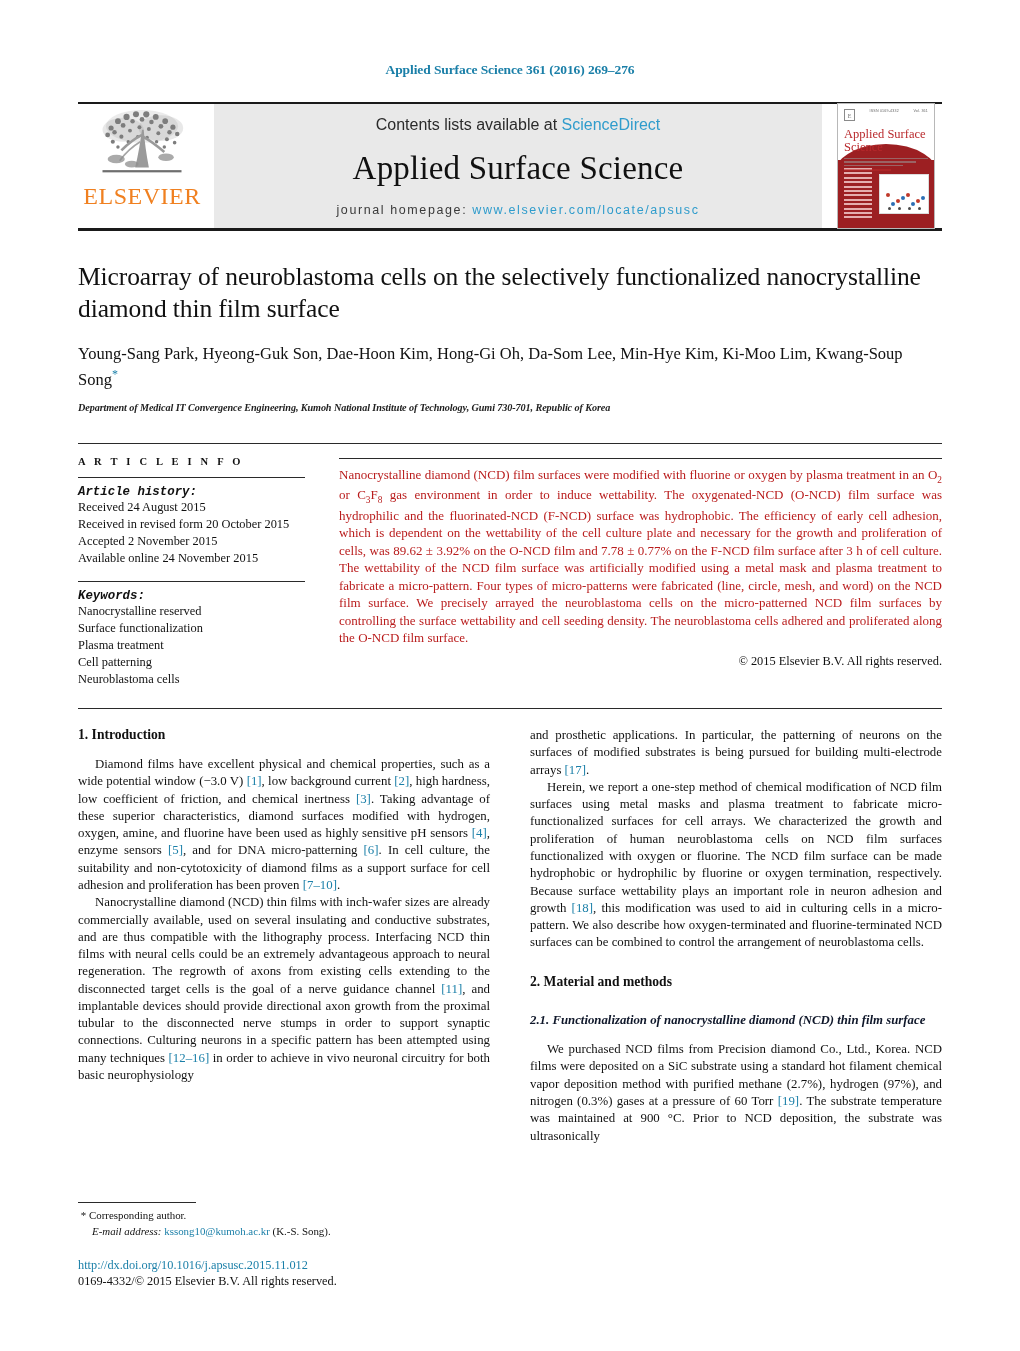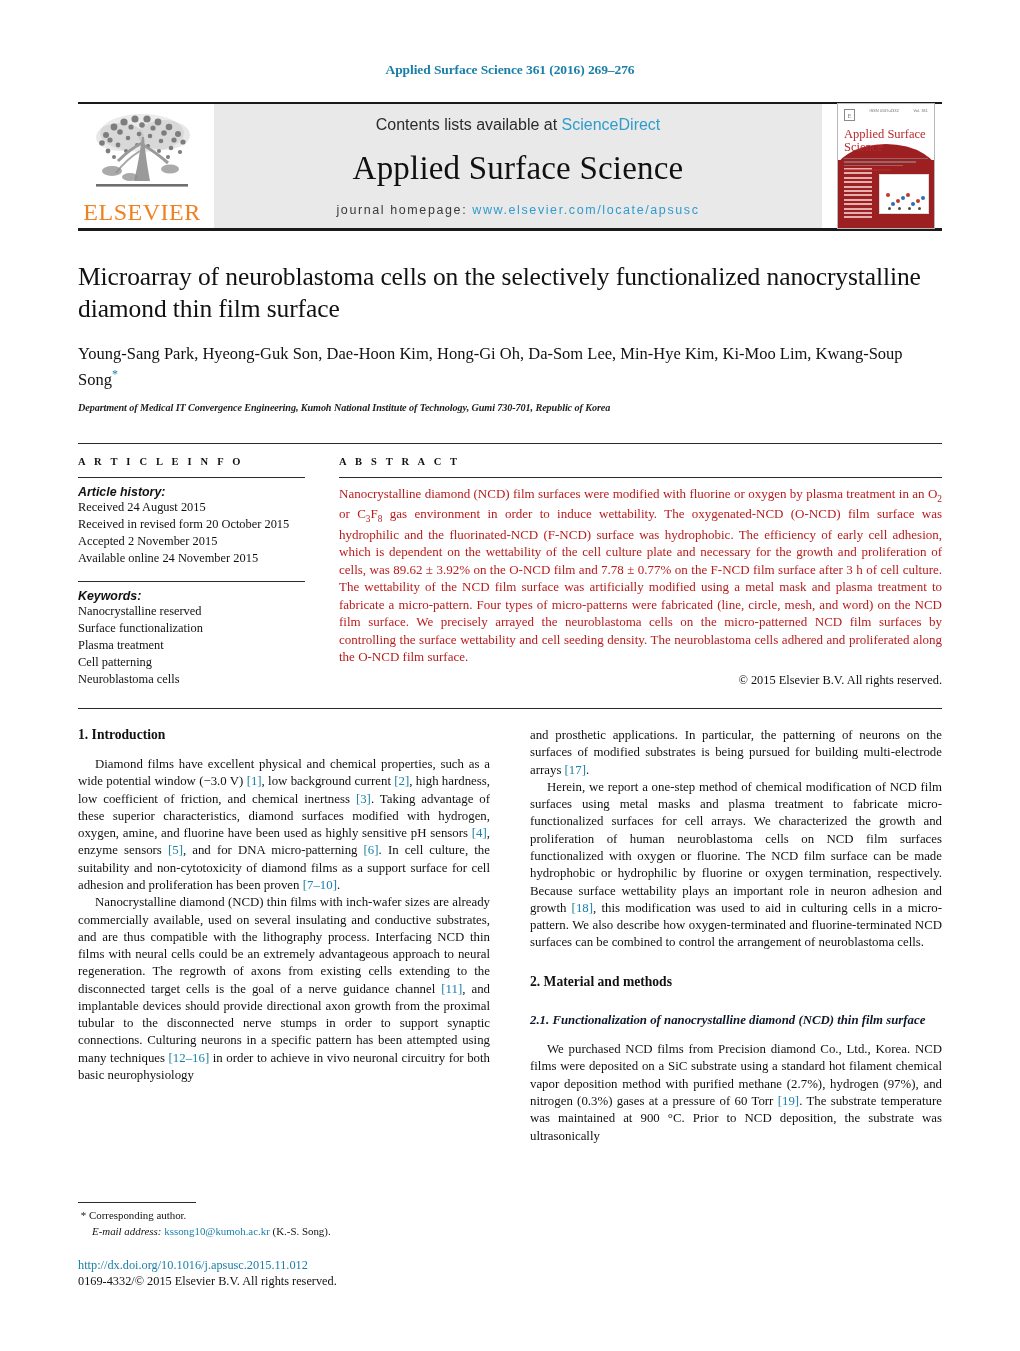--- a/index.html
+++ b/index.html
@@ -35,21 +35,21 @@
     align-items: stretch;
     height: 126px;
   }
   .mast-left {
     width: 128px;
     flex: 0 0 128px;
     display: flex;
     flex-direction: column;
     align-items: center;
     justify-content: flex-end;
-    padding-bottom: 4px;
+    padding-bottom: 20px;
   }
   .tree-svg { display:block; }
   .elsevier-word {
     font-family: "Liberation Serif", serif;
     color: #f08020;
     font-size: 24px;
     letter-spacing: 0.5px;
     line-height: 1;
     margin-top: 1px;
   }
@@ -172,21 +172,21 @@
     font-family: "Liberation Serif", serif;
     font-weight: bold;
     font-size: 10.5px;
     letter-spacing: 3.2px;
     color: #111;
     margin-bottom: 10px;
   }
   .info-inner-rule { border-top: 1px solid #2a2a2a; margin: 2px 0 7px 0; }
   .hist-label, .kw-label {
     font-style: italic; font-weight: bold; font-size: 12.4px; color: #111;
-    font-family: Liberation Sans, sans-serif;
+    font-family: Liberation Mono, monospace;
   }
   .hist-list, .kw-list {
     font-family: "Liberation Serif", serif;
     font-size: 12.4px;
     line-height: 1.37;
     color: #111;
   }
   .kw-block { margin-top: 14px; }
   .abstract-text {
     font-family: "Liberation Serif", serif;
@@ -423,21 +423,20 @@
           <div>Nanocrystalline reserved</div>
           <div>Surface functionalization</div>
           <div>Plasma treatment</div>
           <div>Cell patterning</div>
           <div>Neuroblastoma cells</div>
         </div>
       </div>
     </div>
 
     <div class="col-abs">
-      <div class="sec-head">A B S T R A C T</div>
       <div class="info-inner-rule"></div>
       <div class="abstract-text">Nanocrystalline diamond (NCD) film surfaces were modified with fluorine or oxygen by plasma treatment in an O<sub>2</sub> or C<sub>3</sub>F<sub>8</sub> gas environment in order to induce wettability. The oxygenated-NCD (O-NCD) film surface was hydrophilic and the fluorinated-NCD (F-NCD) surface was hydrophobic. The efficiency of early cell adhesion, which is dependent on the wettability of the cell culture plate and necessary for the growth and proliferation of cells, was 89.62 ± 3.92% on the O-NCD film and 7.78 ± 0.77% on the F-NCD film surface after 3 h of cell culture. The wettability of the NCD film surface was artificially modified using a metal mask and plasma treatment to fabricate a micro-pattern. Four types of micro-patterns were fabricated (line, circle, mesh, and word) on the NCD film surface. We precisely arrayed the neuroblastoma cells on the micro-patterned NCD film surfaces by controlling the surface wettability and cell seeding density. The neuroblastoma cells adhered and proliferated along the O-NCD film surface.</div>
       <div class="copyright">© 2015 Elsevier B.V. All rights reserved.</div>
     </div>
   </div>
 
   <div class="body-rule"></div>
   <div class="body-cols">
 
     <div class="bcol left">

